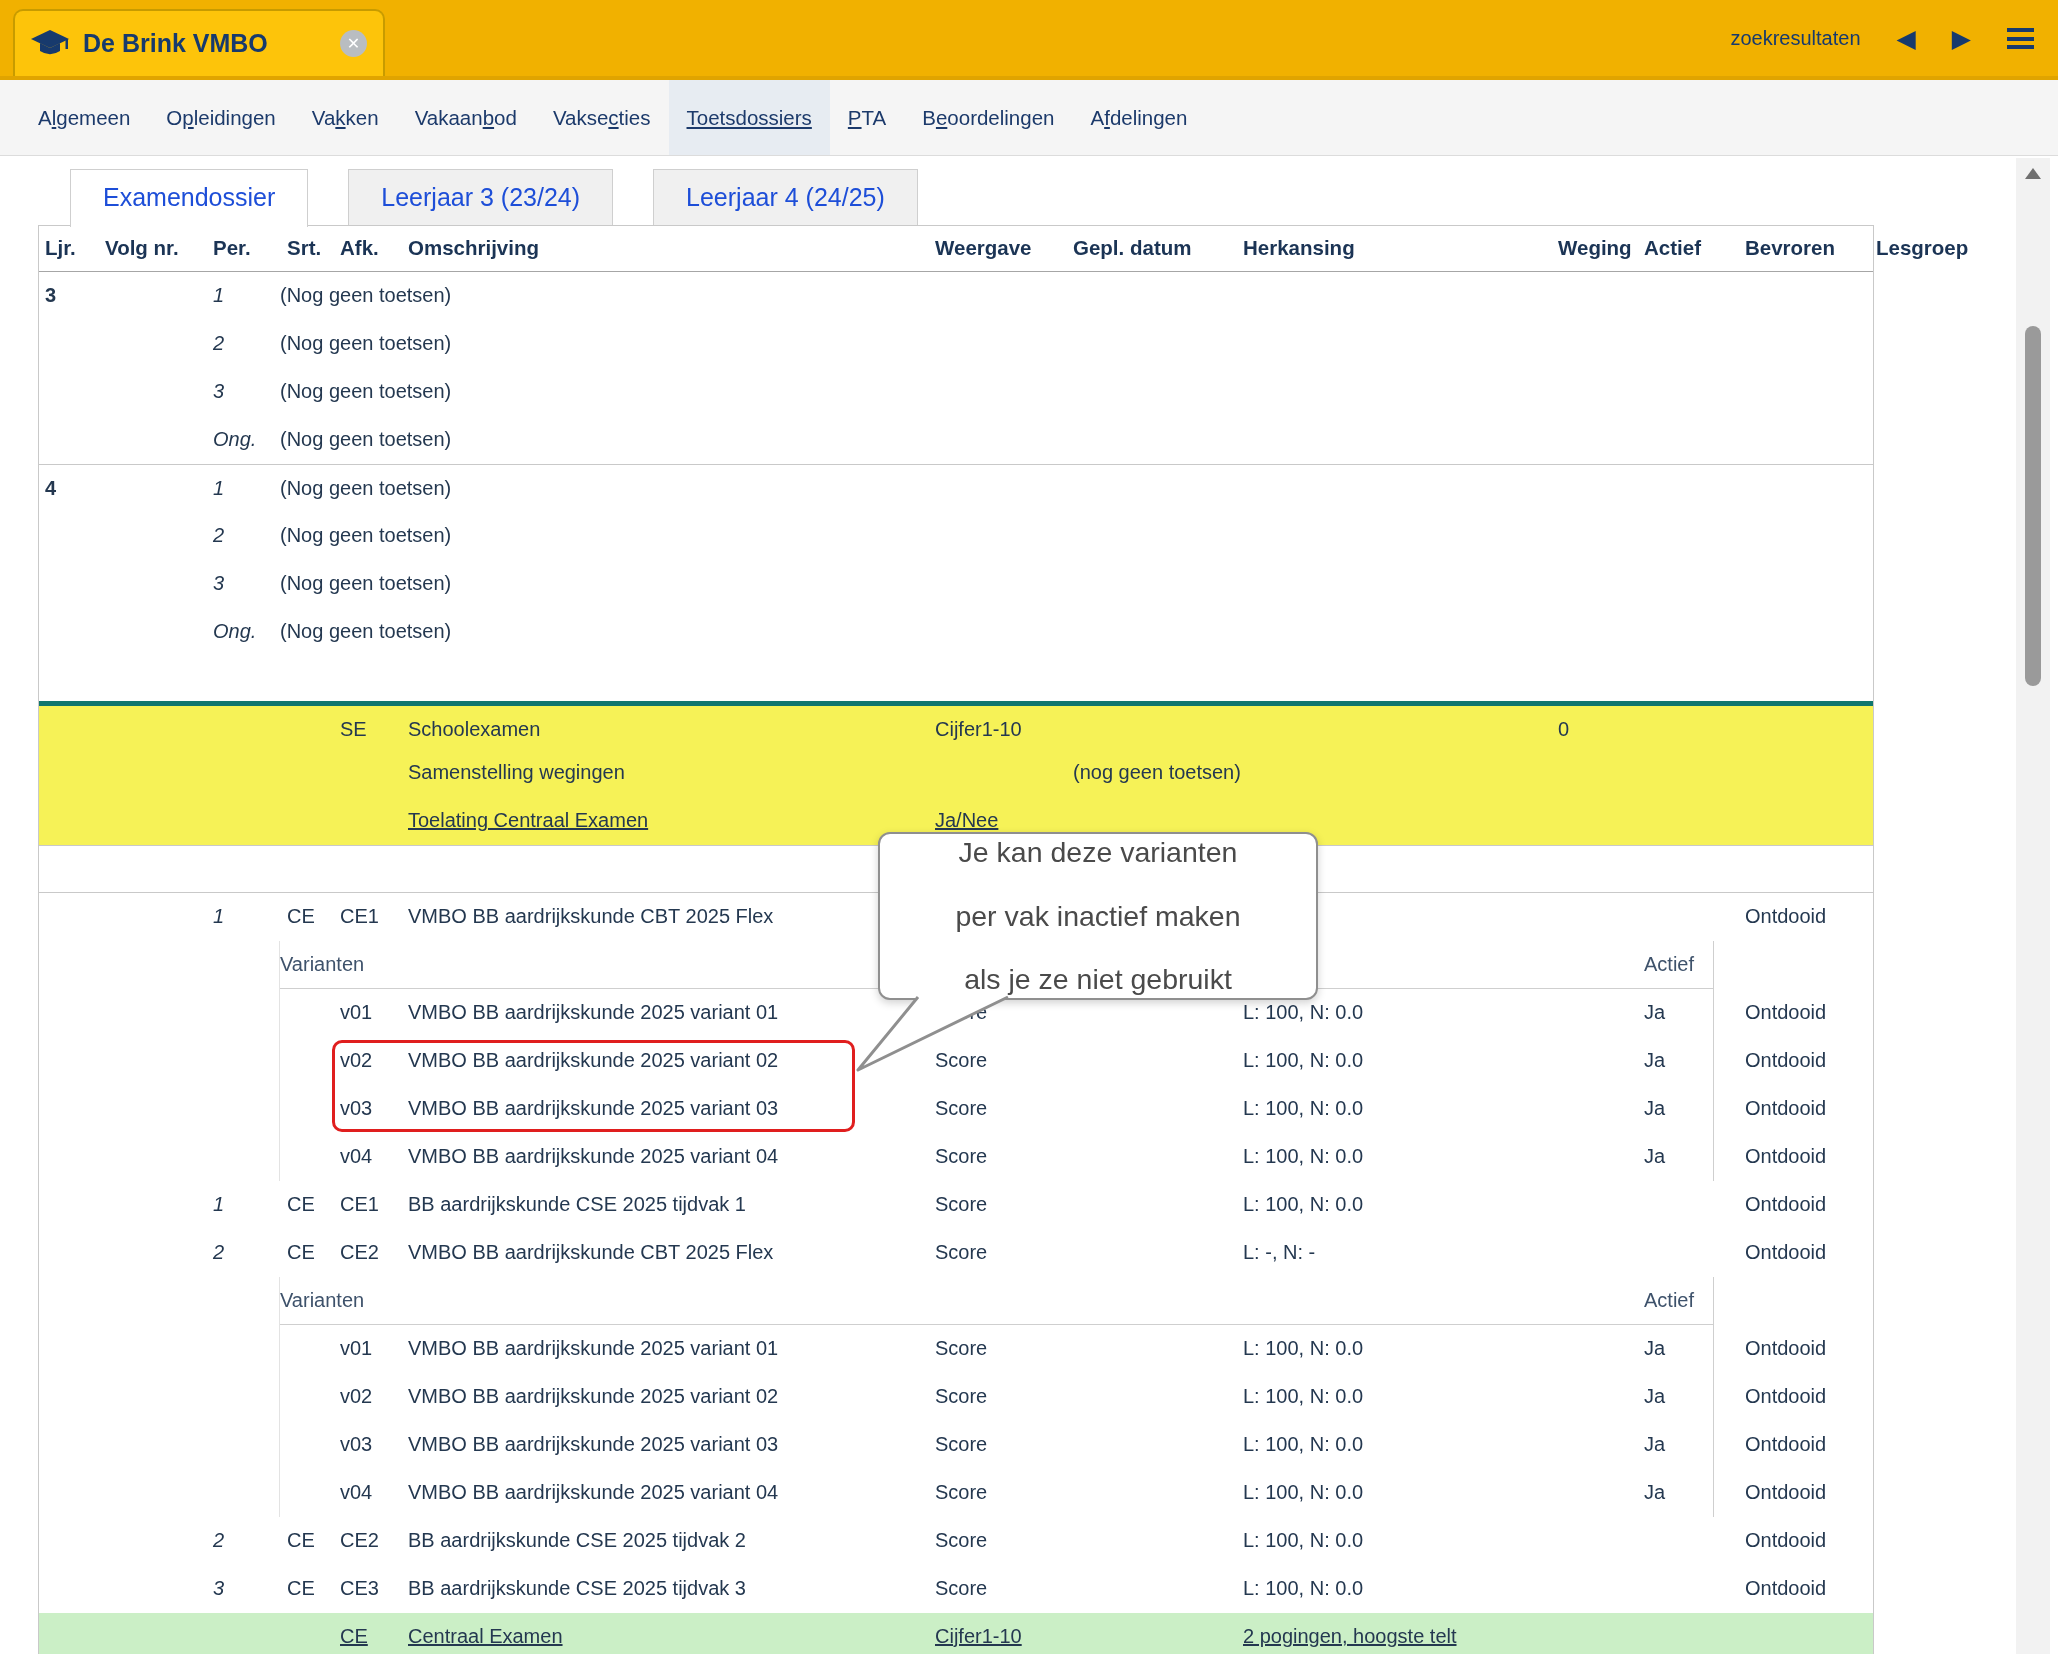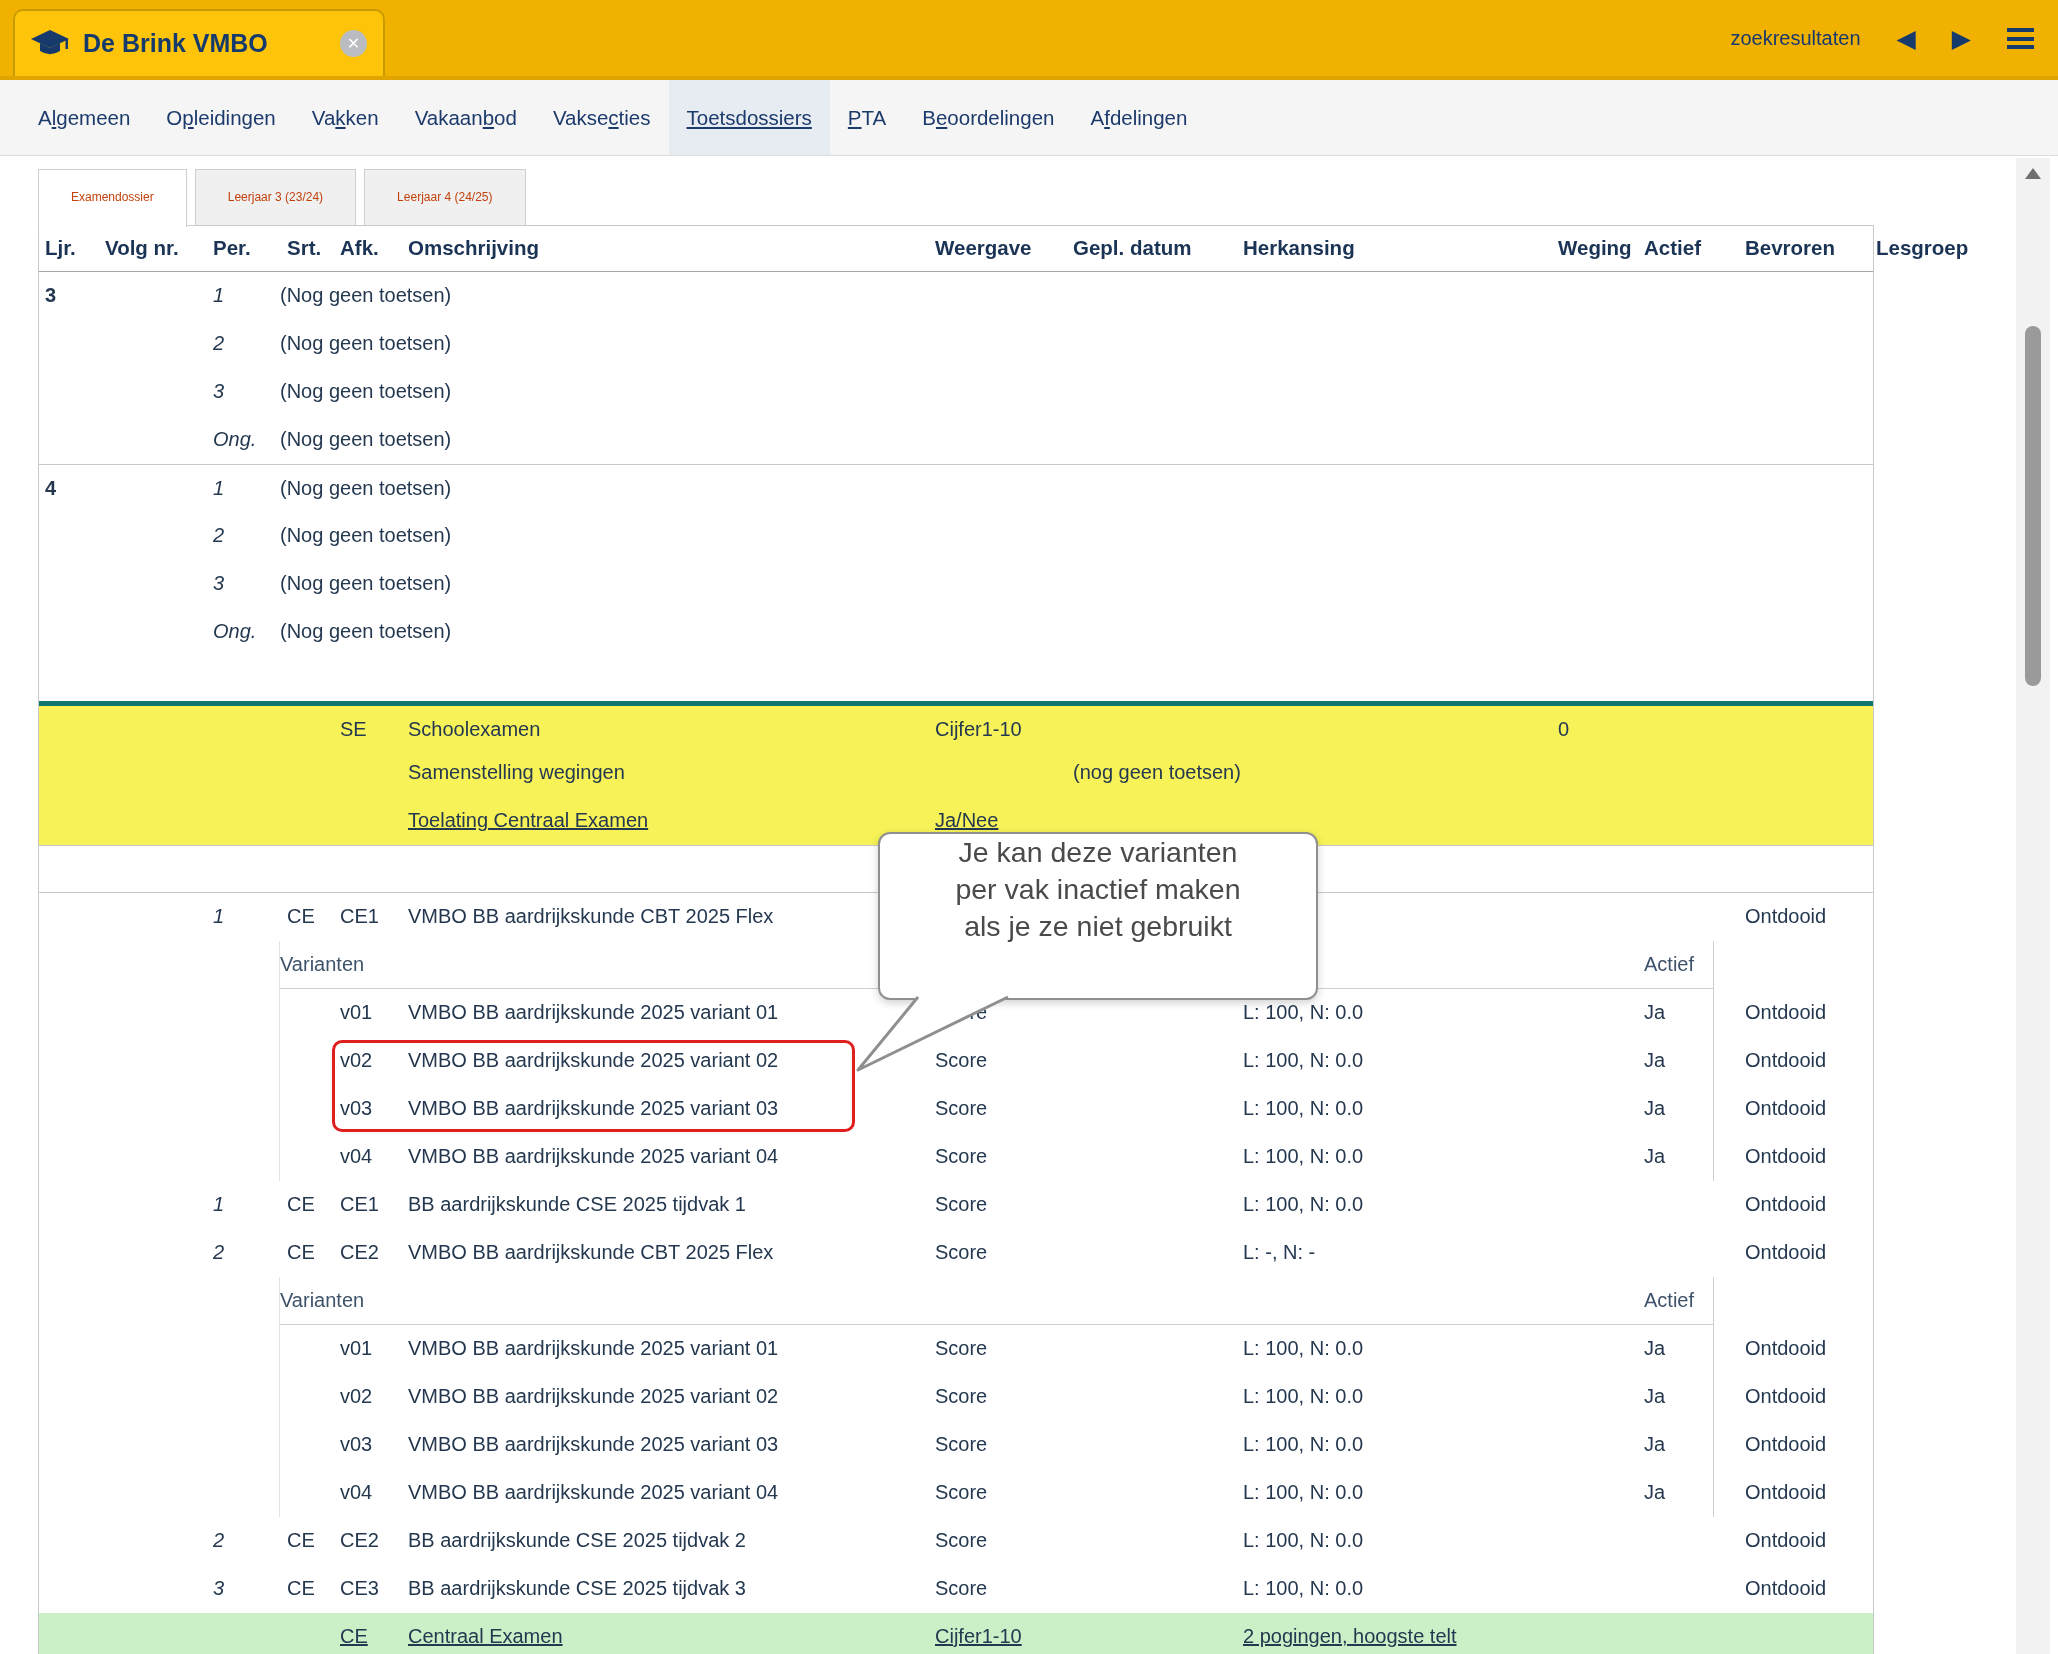--- a/index.html
+++ b/index.html
@@ -24,22 +24,22 @@
   
   .navbar{position:absolute;left:0;top:80px;width:2058px;height:76px;background:#F5F5F5;
           border-bottom:1px solid #DCDCDC;display:flex;align-items:stretch;padding-left:20px;box-sizing:border-box;}
   .nav-item{display:flex;align-items:center;padding:0 18px;font-size:20.5px;color:#1C3A6B;cursor:pointer;white-space:nowrap;}
   .nav-item .u{text-decoration:underline;}
   .nav-item.active{background:#E7ECF2;}
 
   
   .tabstrip{position:absolute;left:0;top:156px;right:58px;height:69px;display:flex;align-items:flex-end;
             gap:8px;padding-left:38px;z-index:3;}
-  .tab{height:56px;line-height:54px;padding:0 32px;font-size:12px;color:#c2410c;background:#F0F0F0;
-       border:1px solid #CFCFCF;border-bottom:none;box-sizing:border-box;cursor:pointer;white-space:nowrap;}
+  .tab{height:56px;line-height:54px;padding:0 32px;font-size:25px;color:#1d4ed8;background:#F0F0F0;
+       border:1px solid #CFCFCF;border-bottom:none;box-sizing:border-box;cursor:pointer;white-space:nowrap;margin-left:32px;}
   .tab.active{background:#fff;height:58px;margin-bottom:-2px;position:relative;z-index:4;}
 
   
   .table{position:absolute;left:38px;top:225px;width:1836px;bottom:0;background:#fff;
          border:1px solid #C9C9C9;border-bottom:none;box-sizing:border-box;}
   .thead{position:relative;height:45px;border-bottom:1px solid #A6A6A6;background:#fff;}
   .hcell{position:absolute;top:0;height:44px;line-height:44px;font-weight:bold;font-size:20.5px;
          color:#1B3455;white-space:nowrap;}
   .tbody{position:relative;}
   .row{position:relative;height:48px;box-sizing:border-box;}
@@ -60,21 +60,21 @@
   .c-ljr{left:6px;}   .c-volg{left:66px;}  .c-per{left:174px;} .c-srt{left:248px;}
   .c-afk{left:301px;} .c-oms{left:369px;}  .c-weer{left:896px;}.c-gepl{left:1034px;}
   .c-herk{left:1204px;}.c-weg{left:1519px;}.c-act{left:1605px;}.c-bevr{left:1706px;}
   .c-les{left:1837px;}.c-nogeen{left:241px;}
 
   
   .redbox{position:absolute;left:332px;width:523px;border:3.5px solid var(--red,#E01E1E);
           border-radius:10px;z-index:5;box-sizing:border-box;pointer-events:none;}
   .tooltip{position:absolute;left:878px;top:832px;width:440px;height:168px;background:#fff;
            border:2.5px solid #8F8F8F;border-radius:12px;z-index:6;display:flex;flex-direction:column;
-           justify-content:flex-start;text-align:center;font-size:28.5px;line-height:37px;color:#4A4A4A;
+           justify-content:space-between;text-align:center;font-size:28.5px;line-height:37px;color:#4A4A4A;
            box-shadow:0 3px 8px rgba(0,0,0,0.18);box-sizing:border-box;}
   .pointer{position:absolute;left:856px;top:994px;z-index:7;pointer-events:none;}
 
   
   .scrollbar{position:absolute;left:2016px;top:158px;width:34px;bottom:0;background:#F2F2F2;}
   .sb-up{position:absolute;top:10px;left:9px;width:0;height:0;border-left:8px solid transparent;
          border-right:8px solid transparent;border-bottom:11px solid #707070;cursor:pointer;}
   .sb-thumb{position:absolute;left:9px;top:168px;width:16px;height:360px;background:#9A9A9A;border-radius:8px;cursor:pointer;}
 </style>
 </head>

